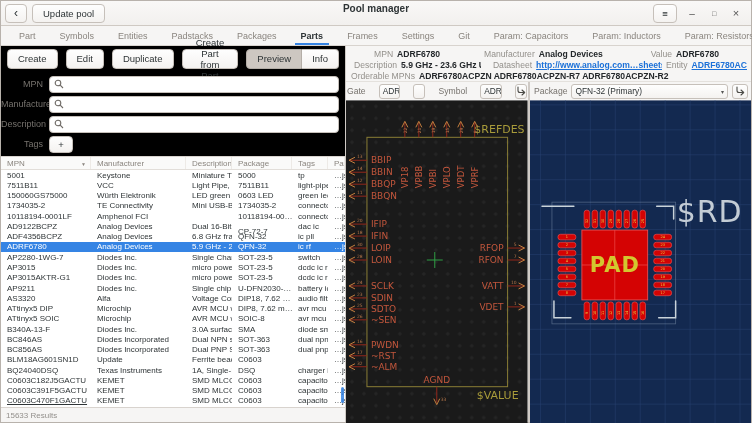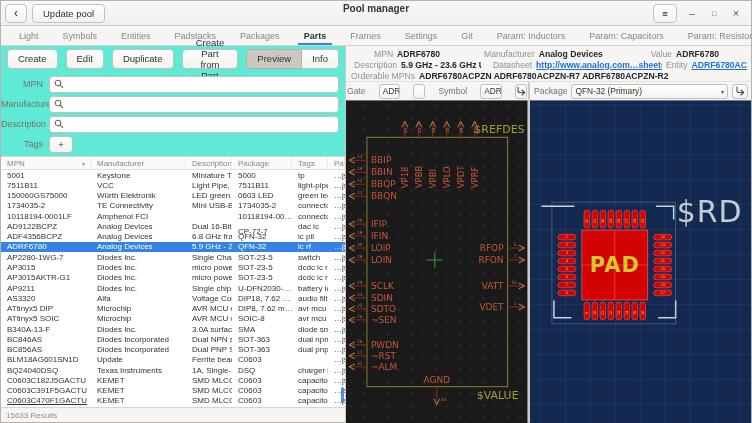--- a/index.html
+++ b/index.html
@@ -20,21 +20,21 @@
   .wc { width:14px; height:14px; display:flex; align-items:center; justify-content:center; color:#555; font-size:10px; }
 
   
   .tabbar { height:20px; display:flex; align-items:stretch; background:#f6f5f4; border-bottom:1px solid #d8d3ce; padding-left:6px; flex:0 0 20px; }
   .tab { padding:0 12px; display:flex; align-items:center; font-size:9px; color:#8a857f; position:relative; cursor:default; white-space:nowrap; }
   .tab.active { color:#2e3436; font-weight:bold; }
   .tab.active::after { content:""; position:absolute; left:6px; right:6px; bottom:0; height:2px; background:#3584e4; }
 
   
   .content { flex:1; display:flex; min-height:0; }
-  .left-panel { width:345px; flex:0 0 345px; border-right:1px solid #cfcac5; display:flex; flex-direction:column; background:#5eead4; }
+  .left-panel { width:345px; flex:0 0 345px; border-right:1px solid #cfcac5; display:flex; flex-direction:column; background:#000000; }
   .right-panel { flex:1; display:flex; flex-direction:column; min-width:0; }
 
   
   .toolbar { height:25px; flex:0 0 25px; display:flex; align-items:center; padding:0 6px; gap:8px; }
   .btn { height:20px; padding:0 10px; background:linear-gradient(#fefefe,#f4f2f0); border:1px solid #c6c0ba; border-radius:4px; font-size:9.5px; color:#2e3436; display:flex; align-items:center; }
   .linked { margin-left:auto; display:flex; }
   .linked .btn { border-radius:0; border-left-width:0; }
   .linked .btn:first-child { border-radius:4px 0 0 4px; border-left-width:1px; }
   .linked .btn:last-child { border-radius:0 4px 4px 0; }
   .btn.pressed { background:#cdc7c1; border-color:#b4aea7; }
@@ -111,31 +111,31 @@
       <div class="wc" style="font-size:7px;">
           <span>□</span>
         </div>
       <div class="wc" style="font-size:11px;">
           <span>×</span>
         </div>
     </div>
   </div>
 
   <div class="tabbar">
-      <div class="tab">Light</div>
+      <div class="tab">Part</div>
       <div class="tab">Symbols</div>
       <div class="tab">Entities</div>
       <div class="tab">Padstacks</div>
       <div class="tab">Packages</div>
       <div class="tab active">Parts</div>
       <div class="tab">Frames</div>
       <div class="tab">Settings</div>
       <div class="tab">Git</div>
+      <div class="tab">Param: Capacitors</div>
       <div class="tab">Param: Inductors</div>
-      <div class="tab">Param: Capacitors</div>
       <div class="tab">Param: Resistors</div>
     </div>
 
   <div class="content">
 
     <div class="left-panel">
       <div class="toolbar">
         <button class="btn">Create</button>
         <button class="btn">Edit</button>
         <button class="btn">Duplicate</button>

